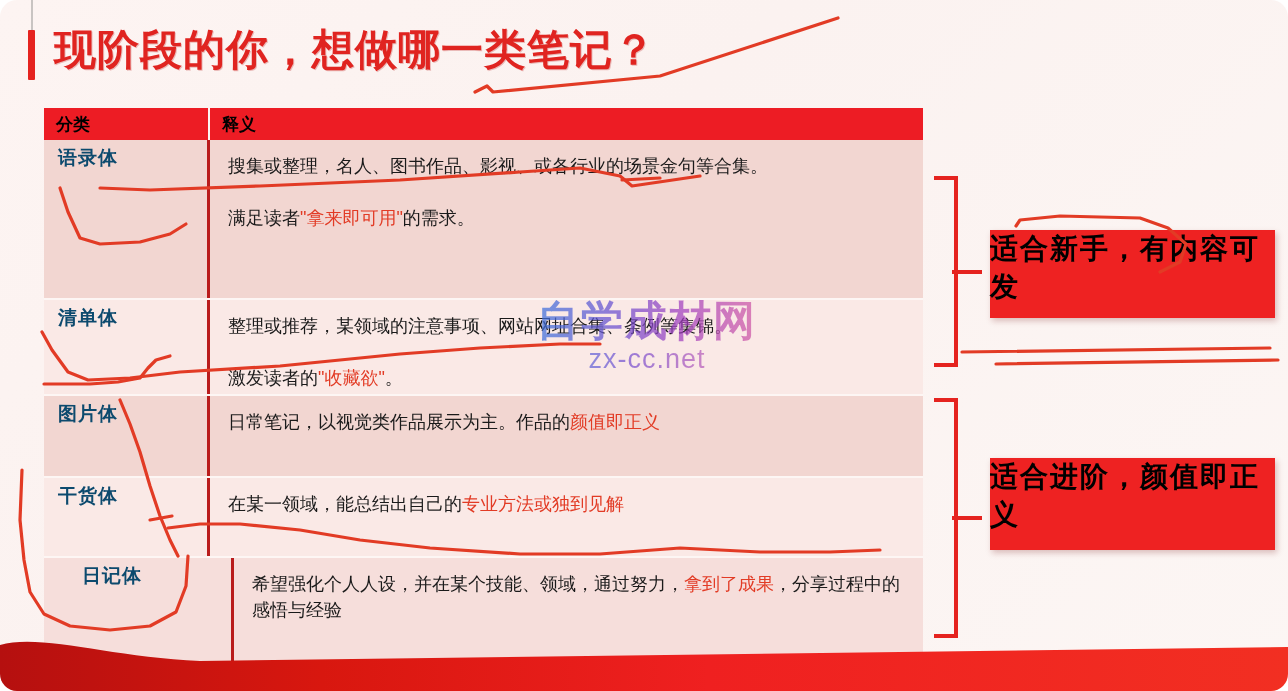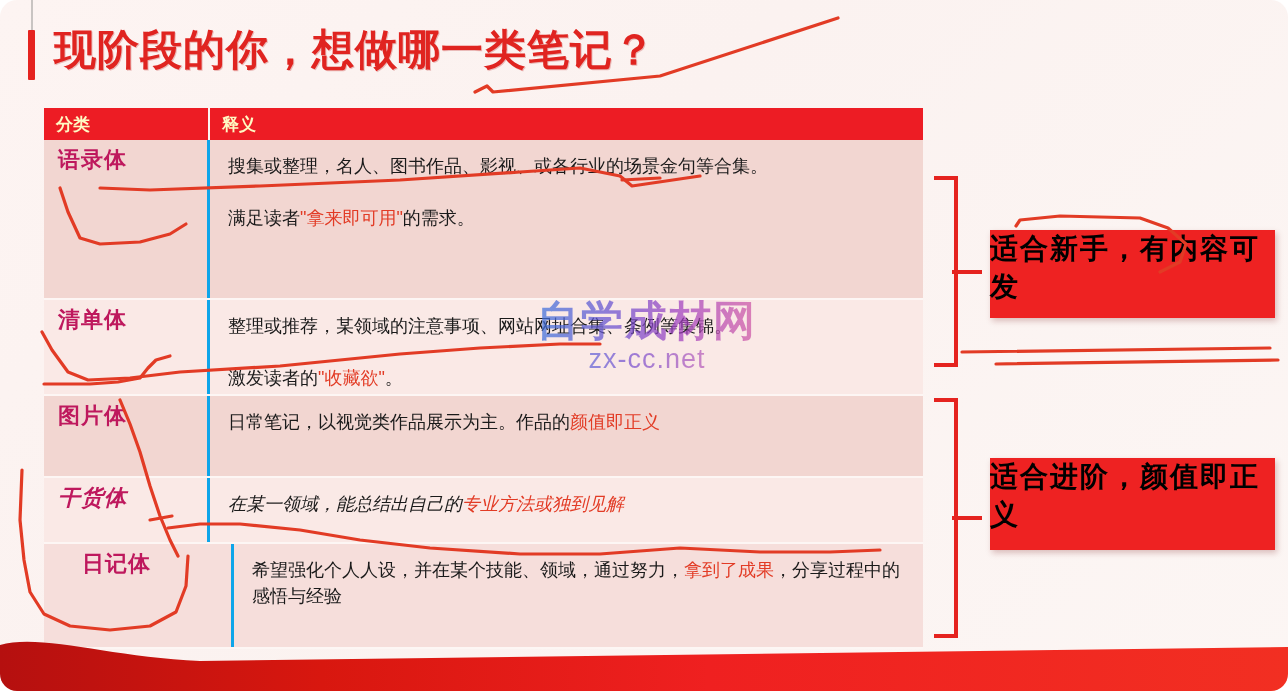--- a/index.html
+++ b/index.html
@@ -49,44 +49,44 @@
     position: absolute;
     left: 44px; top: 108px;
     width: 879px;
   }
   .thead {
     display: flex;
     height: 32px;
     background: #ed1c24;
   }
   .thead .th {
-    color: #fef9c3;
+    color: #000000;
     font-size: 17px;
     font-weight: 700;
     display: flex;
     align-items: center;
     padding-left: 12px;
     box-sizing: border-box;
   }
   .th-cat { width: 166px; border-right: 2px solid #fdf5f3; }
   .th-def { flex: 1; }
 
   .trow {
     display: flex;
     border-bottom: 2px solid #fdf6f4;
     box-sizing: border-box;
   }
   .trow .cat {
     width: 166px;
     box-sizing: border-box;
-    border-right: 3px solid #0ea5e9;
+    border-right: 3px solid #b91c1c;
     padding: 8px 0 0 14px;
-    font-size: 22px;
+    font-size: 19px;
     font-weight: 700;
-    color: #be185d;
+    color: #0c4a6e;
     letter-spacing: 1px;
     line-height: 1.05;
   }
   .trow .def {
     flex: 1;
     box-sizing: border-box;
     padding: 9px 12px 8px 14px;
     font-size: 18px;
     line-height: 1.45;
     color: #1a1a1a;
@@ -224,21 +224,21 @@
 
     <div class="trow shade-a" style="height:82px;">
       <div class="cat">图片体</div>
       <div class="def">
         <p>
           <span>日常笔记，以视觉类作品展示为主。作品的</span><span class="hl">颜值即正义</span>
         </p>
       </div>
     </div>
 
-    <div class="trow shade-b" style="height:66px;font-style:italic;">
+    <div class="trow shade-b" style="height:80px;">
       <div class="cat">干货体</div>
       <div class="def">
         <p>
           <span>在某一领域，能总结出自己的</span><span class="hl">专业方法或独到见解</span>
         </p>
       </div>
     </div>
 
     <div class="trow shade-c" style="height:105px;padding-left:24px;">
       <div class="cat">日记体</div>

